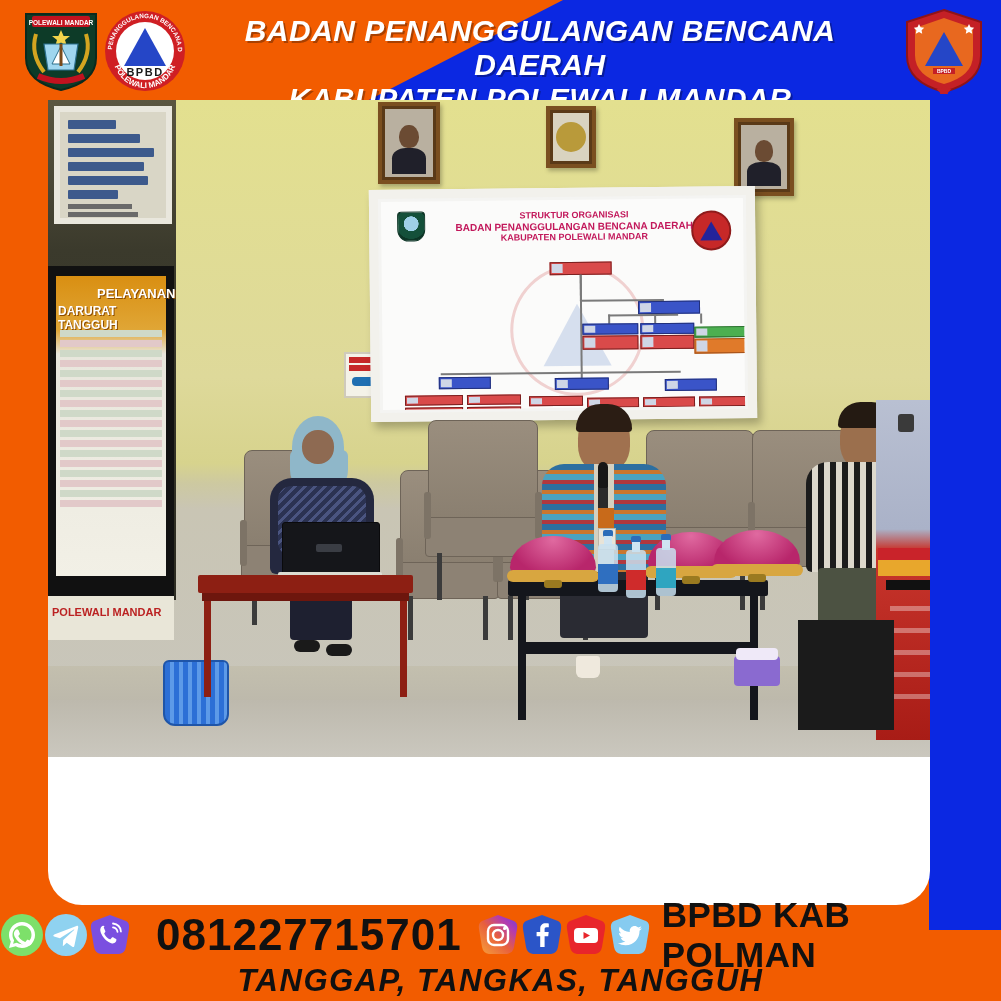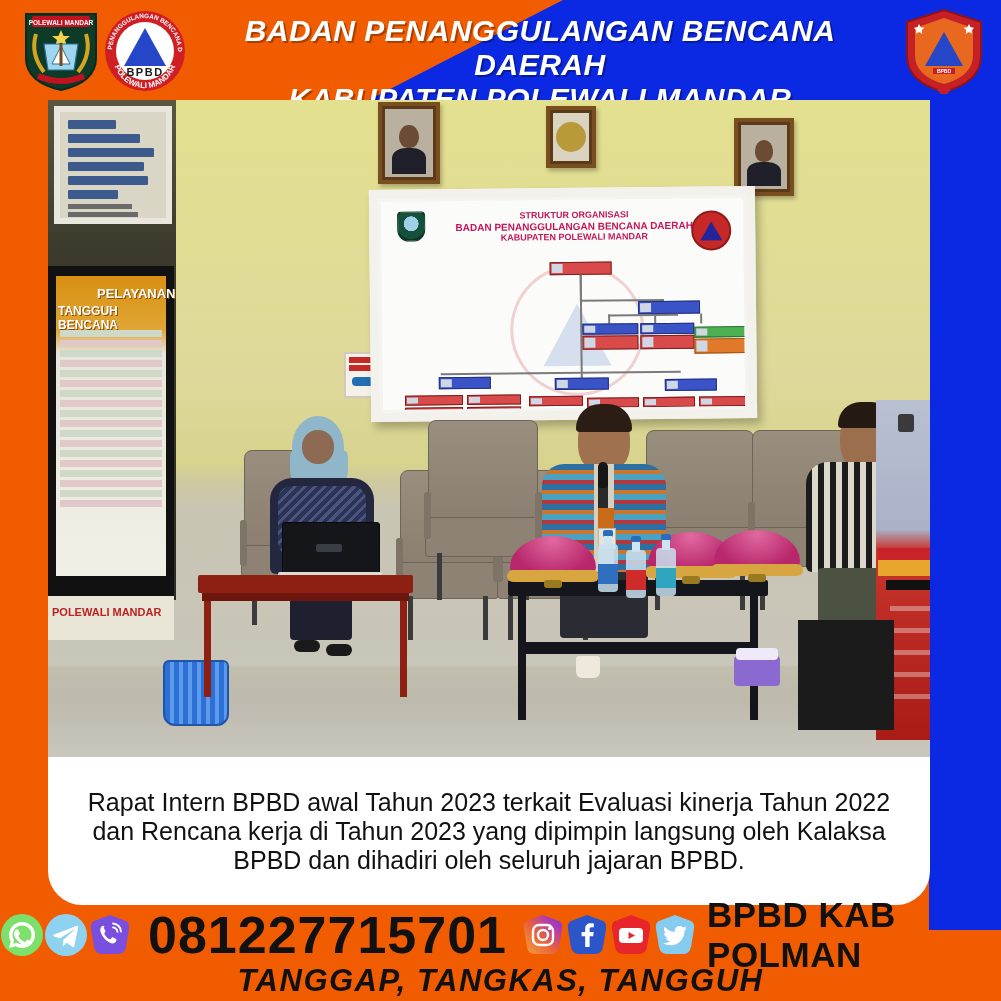--- a/index.html
+++ b/index.html
@@ -194,21 +194,21 @@
     text-align:center;color:#111;
   }
   .cap-main{font-size:25px;line-height:29px;font-weight:400;padding:0 18px;}
   .cap-date{font-size:23px;line-height:28px;font-weight:bold;margin-top:2px;}
 
   
   .footer{position:absolute;left:0;top:905px;width:1001px;height:96px;}
   .foot-row{position:absolute;left:0;top:4px;width:1001px;height:52px;
     display:flex;align-items:center;justify-content:center;gap:0;}
   .ic{width:44px;height:44px;position:relative;display:inline-block;flex:0 0 auto;}
-  .phone-num{font-size:52px;font-weight:bold;color:#111;letter-spacing:1px;margin:0 14px 0 16px;
+  .phone-num{font-size:44px;font-weight:bold;color:#111;letter-spacing:1px;margin:0 14px 0 24px;
     font-family:"Liberation Sans",sans-serif;}
   .brand-txt{font-size:35px;font-weight:bold;color:#111;margin-left:10px;
     font-family:"Liberation Sans",sans-serif;letter-spacing:.5px;}
   .slogan{position:absolute;left:0;top:58px;width:1001px;text-align:center;
     font-size:31px;font-weight:bold;font-style:italic;color:#111;letter-spacing:1.5px;}
 </style>
 </head>
 <body>
 
 <div id="poster">
@@ -283,21 +283,21 @@
         <div class="lp-line" style="top:36px;width:86px;"></div>
         <div class="lp-line" style="top:50px;width:76px;"></div>
         <div class="lp-line" style="top:64px;width:80px;"></div>
         <div class="lp-line" style="top:78px;width:50px;"></div>
         <div class="lp-sub" style="top:92px;width:64px;"></div>
         <div class="lp-sub" style="top:100px;width:70px;"></div>
       </div>
       <div class="left-black"></div>
       <div class="left-orange-poster">
         <div class="lop-title">PELAYANAN</div>
-        <div class="lop-title2">TANGGUH BENCANA</div>
+        <div class="lop-title2">DARURAT TANGGUH</div>
         <div class="lop-rows">
           <div class="lop-row"></div>
             <div class="lop-row alt"></div>
             <div class="lop-row"></div>
           <div class="lop-row alt"></div>
             <div class="lop-row"></div>
             <div class="lop-row alt"></div>
           <div class="lop-row"></div>
             <div class="lop-row alt"></div>
             <div class="lop-row"></div>
@@ -575,21 +575,20 @@
         <div class="lab" style="background:#2fa5c0;"></div>
     </div>
 
     <div class="tissue">
         <div class="lid"></div>
       </div>
     <div style="position:absolute;left:528px;top:556px;width:24px;height:22px;background:#efe9dd;border-radius:3px 3px 6px 6px;"></div>
   </div>
 
   <div class="caption">
-    <div class="cap-main">Rapat Intern BPBD awal Tahun 2023 terkait Evaluasi kinerja Tahun 2022 dan Rencana kerja di Tahun 2023 yang dipimpin langsung oleh Kalaksa BPBD dan dihadiri oleh seluruh jajaran BPBD.</div>
   </div>
 
   <div class="footer">
     <div class="foot-row">
 
       <span class="ic">
         <svg viewBox="0 0 44 44" width="44" height="44">
           <circle cx="22" cy="22" r="21" fill="#7DE06A"></circle>
           <path d="M22 9c-7.2 0-13 5.8-13 13 0 2.4.7 4.6 1.8 6.5L9 35l6.8-1.7c1.8 1 3.9 1.6 6.2 1.6 7.2 0 13-5.8 13-13S29.2 9 22 9z" fill="#ffffff"></path>
           <path d="M22 12.5c-5.2 0-9.5 4.3-9.5 9.5 0 1.9.6 3.7 1.6 5.2l-1 3.6 3.7-1c1.4.9 3.2 1.4 5.2 1.4 5.2 0 9.5-4.3 9.5-9.5s-4.3-9.2-9.5-9.2z" fill="#7DE06A"></path>

